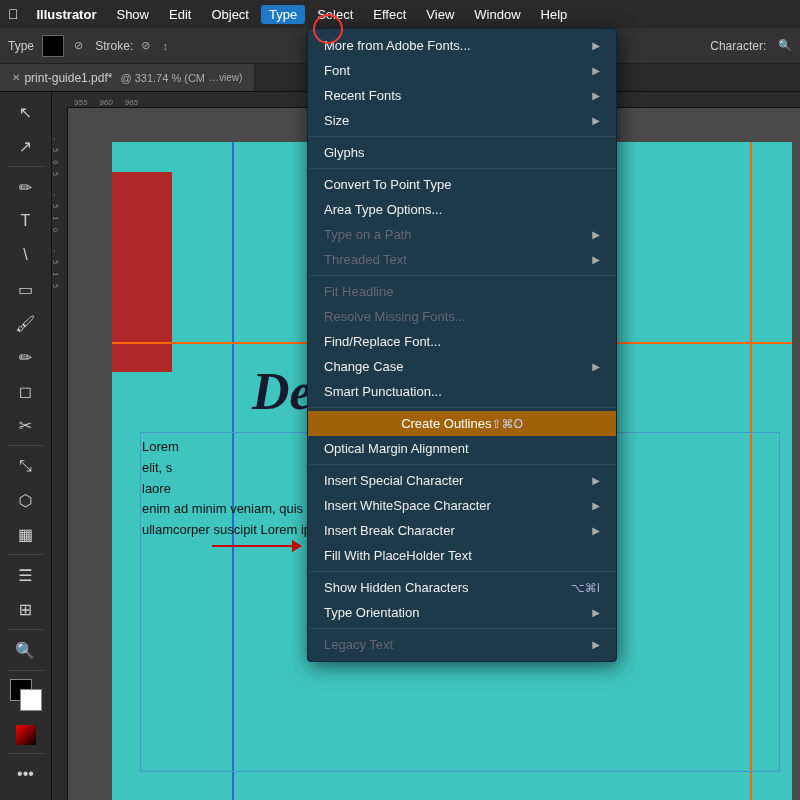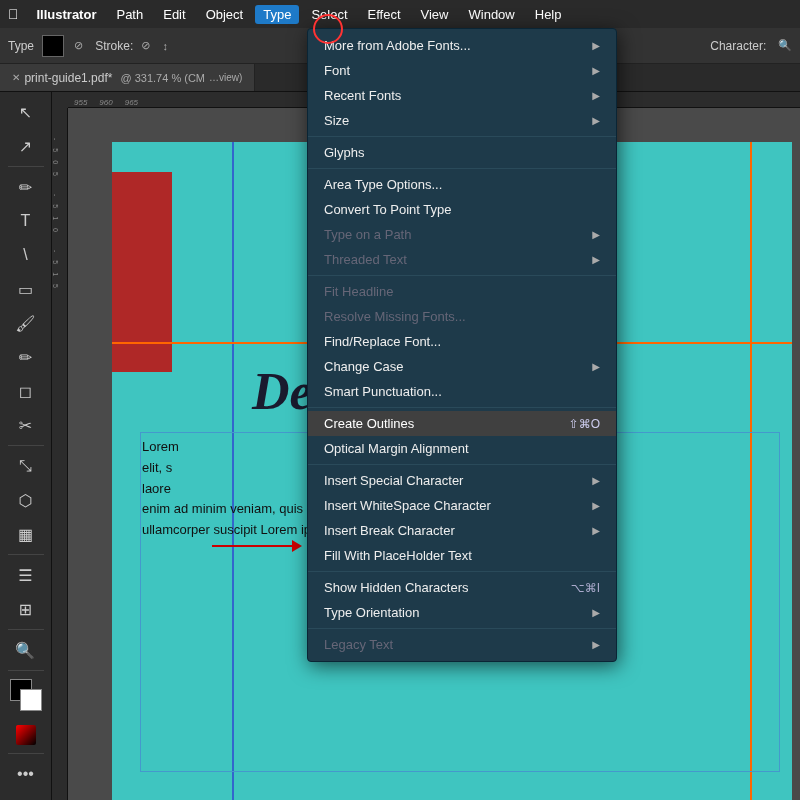--- a/index.html
+++ b/index.html
@@ -286,22 +286,23 @@
       content: '▶';
       font-size: 10px;
       color: #aaa;
       margin-left: 8px;
     }
     .menu-section-item.disabled {
       color: #667;
       cursor: default;
     }
     .menu-section-item.highlighted {
-      background: #404040;
+      background: #a16207;
       color: #fff;
+      justify-content: center;
     }
     .menu-divider {
       height: 1px;
       background: #2a4a5a;
       margin: 3px 0;
     }
     .shortcut {
       color: #aac;
       font-size: 12px;
       margin-left: auto;
@@ -330,21 +331,21 @@
       color: #888;
       padding: 0 6px;
     }
   </style>
 </head>
 <body>
 
 <div class="menu-bar">
   <span class="apple-logo"></span>
   <span class="menu-item app-name">Illustrator</span>
-  <span class="menu-item">Path</span>
+  <span class="menu-item">Show</span>
   <span class="menu-item">Edit</span>
   <span class="menu-item">Object</span>
   <span class="menu-item type-active">Type</span>
   <span class="menu-item">Select</span>
   <span class="menu-item">Effect</span>
   <span class="menu-item">View</span>
   <span class="menu-item">Window</span>
   <span class="menu-item">Help</span>
 </div>
 
@@ -464,24 +465,24 @@
   </div>
   <div class="menu-section-item has-arrow">
     <span>Size</span>
   </div>
   <div class="menu-divider"></div>
   <div class="menu-section-item">
     <span>Glyphs</span>
   </div>
   <div class="menu-divider"></div>
   <div class="menu-section-item">
+    <span>Convert To Point Type</span>
+  </div>
+  <div class="menu-section-item">
     <span>Area Type Options...</span>
-  </div>
-  <div class="menu-section-item">
-    <span>Convert To Point Type</span>
   </div>
   <div class="menu-section-item has-arrow disabled">
     <span>Type on a Path</span>
   </div>
   <div class="menu-section-item has-arrow disabled">
     <span>Threaded Text</span>
   </div>
   <div class="menu-divider"></div>
   <div class="menu-section-item disabled">
     <span>Fit Headline</span>

